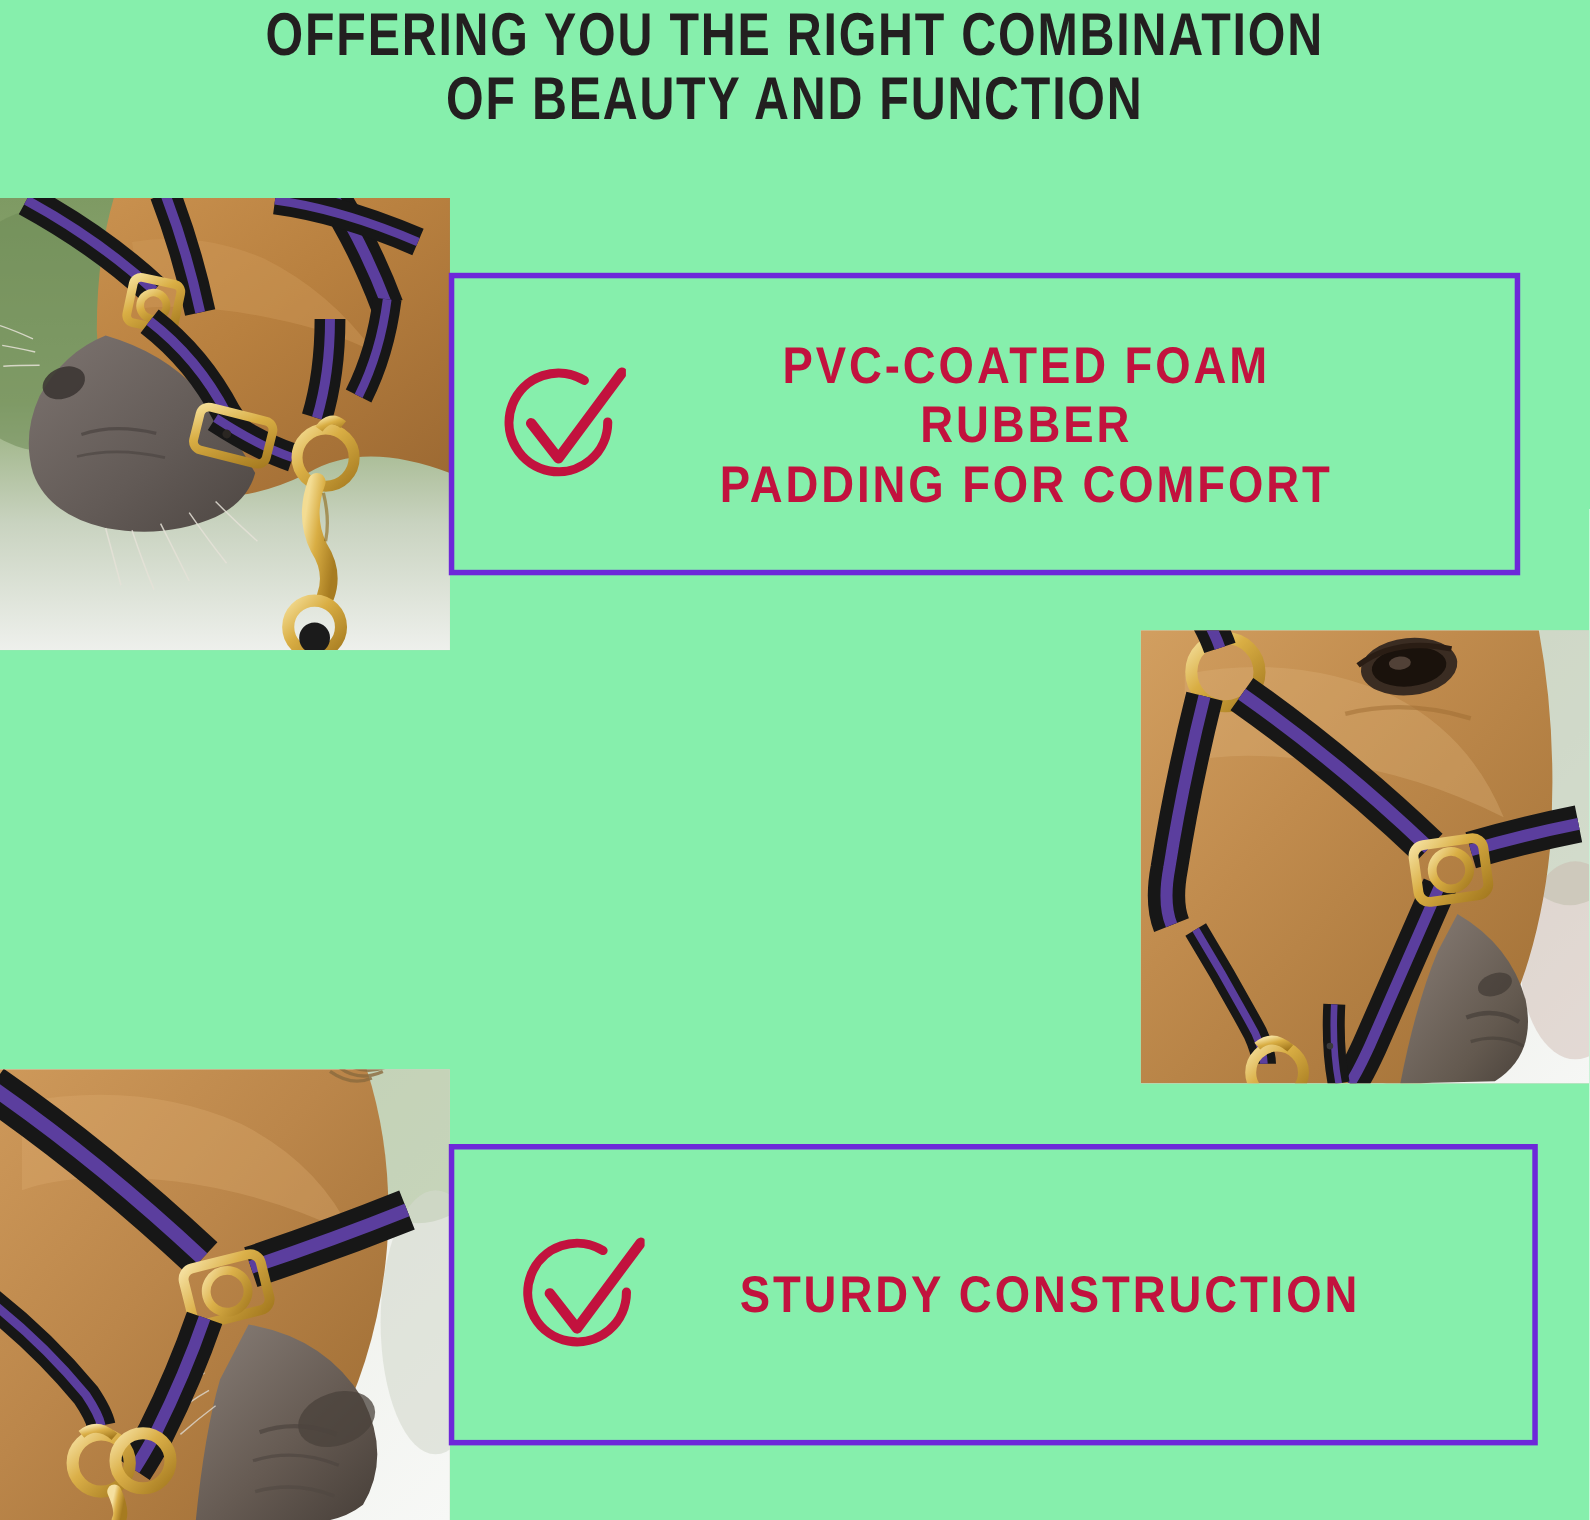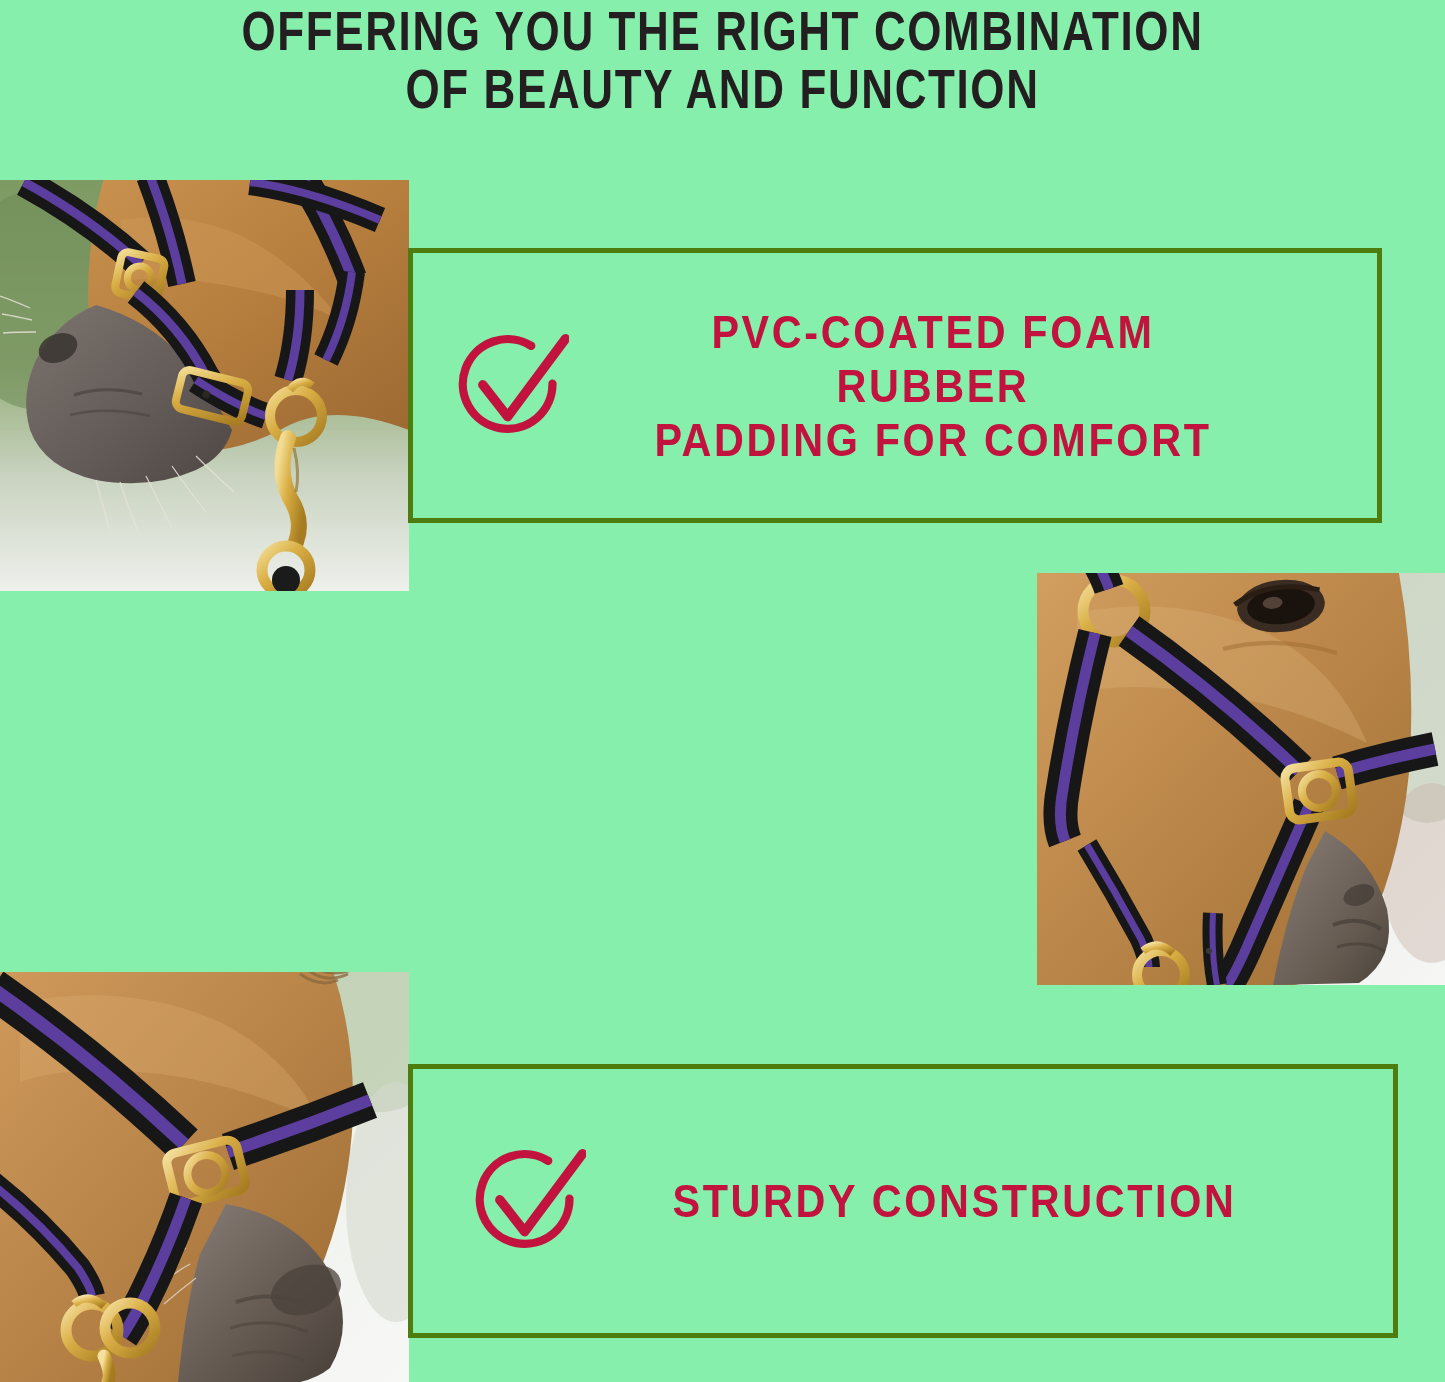--- a/index.html
+++ b/index.html
@@ -37,26 +37,26 @@
     padding-top: 2px;
     -webkit-font-smoothing: none;
   }
   .headline .l1 { display: block; }
   .headline .l2 { display: block; }
 
   
   .feature-box {
     position: absolute;
     box-sizing: border-box;
-    border: 5px solid #4d7c0f;
+    border: 5px solid #6d28d9;
     background: transparent;
   }
   #box-1 { left: 408px;  top: 248px;  width: 974px;  height: 275px; }
   #box-2 { left: 55px;   top: 648px;  width: 1090px; height: 272px; }
-  #box-3 { left: 408px;  top: 1064px; width: 990px;  height: 274px; }
+  #box-3 { left: 408px;  top: 1040px; width: 990px;  height: 274px; }
 
   .box-inner {
     position: absolute;
     left: 0; top: 0; right: 0; bottom: 0;
     display: flex;
     align-items: center;
   }
 
   
   .check-icon {

